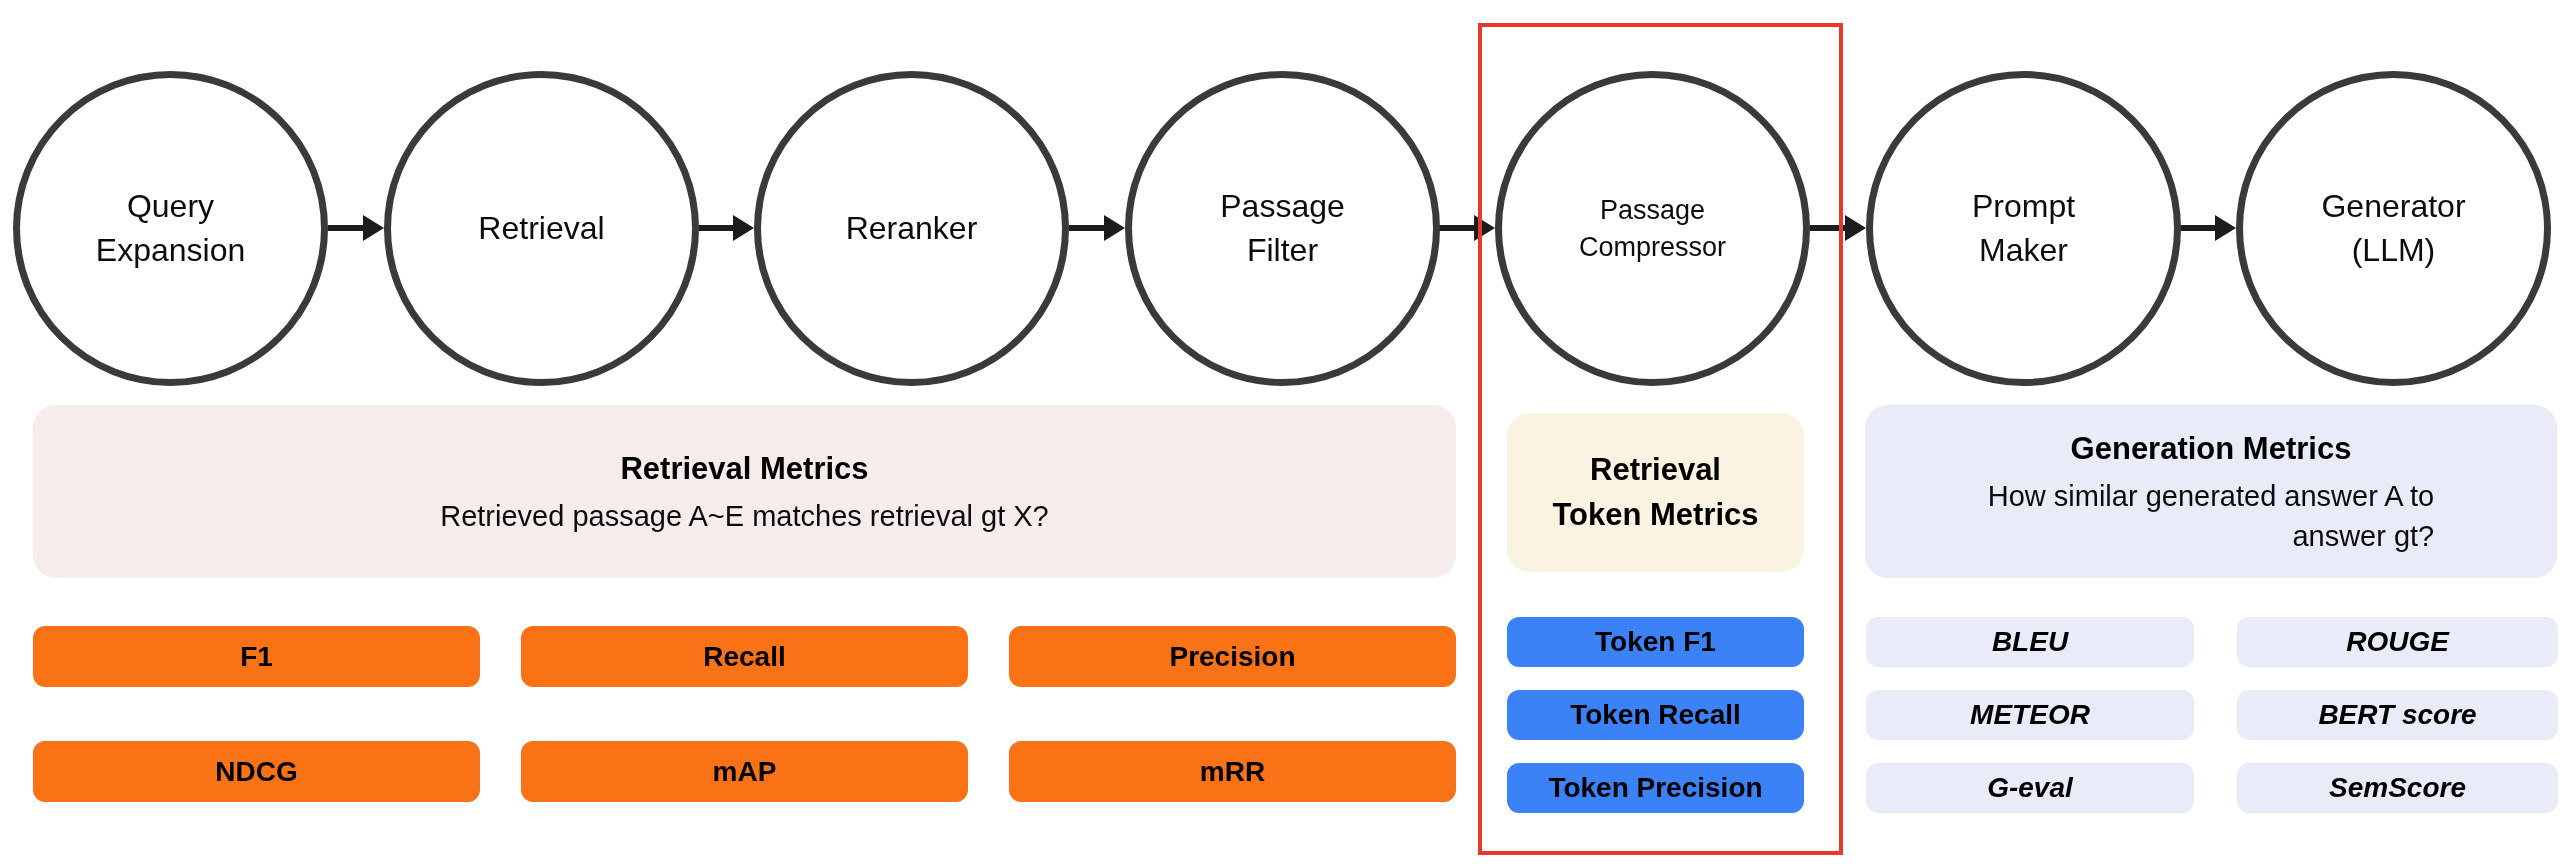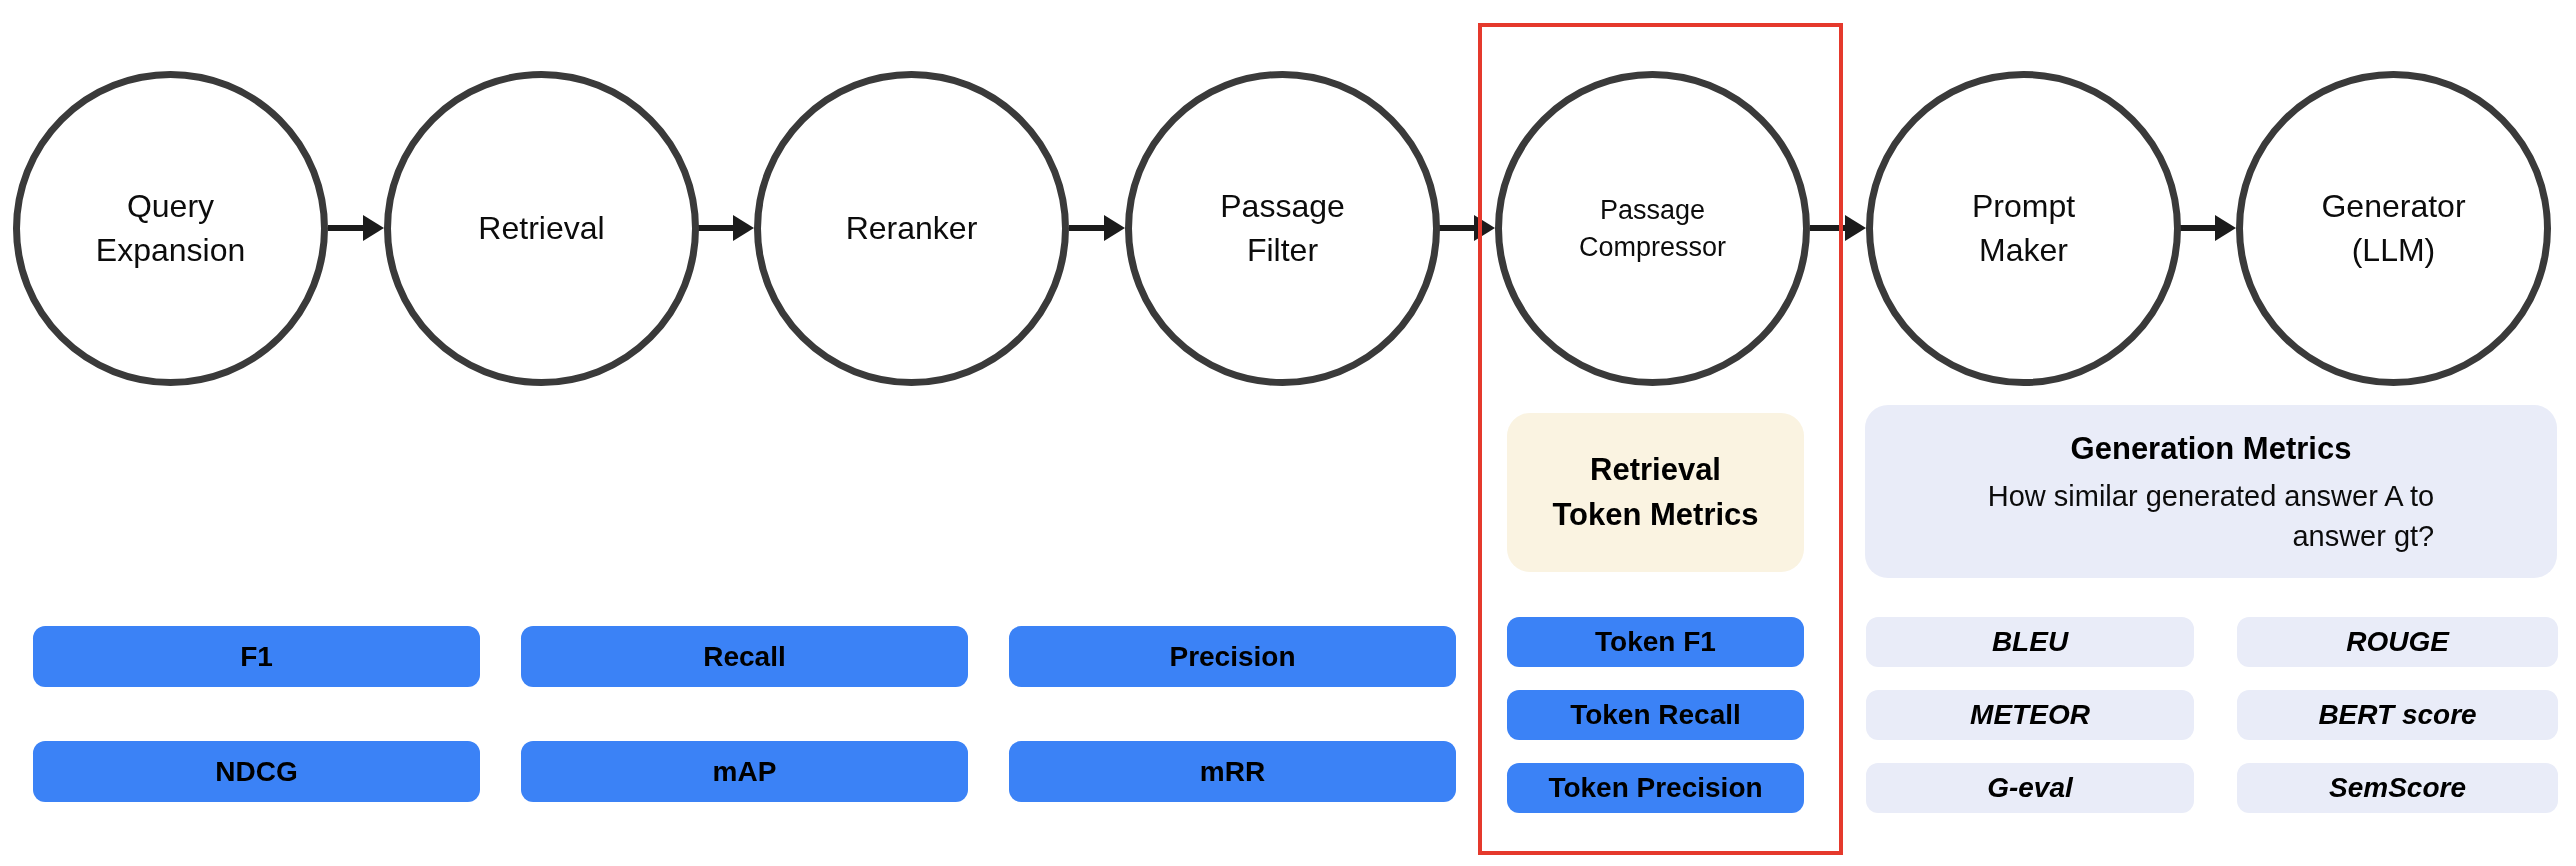--- a/index.html
+++ b/index.html
@@ -41,21 +41,21 @@
   .panel.lav   { background: #e9ecf8; text-align: right; }
   .panel-title { font-weight: bold; font-size: 31px; line-height: 1.45; white-space: pre-line; color: #000; }
   .panel-sub   { font-size: 29px; line-height: 1.35; white-space: pre-line; color: #0c0c0c; }
 
   
   .pill {
     position: absolute; border-radius: 12.2px;
     display: flex; align-items: center; justify-content: center;
     font-weight: bold; font-size: 28px; color: #000;
   }
-  .pill.pink  { background: #3b82f6; }
+  .pill.pink  { background: #f97316; }
   .pill.cream { background: #3b82f6; }
   .pill.lav   { background: #e9ecf8; font-style: italic; }
 
   
   .hl {
     position: absolute; left: 1478px; top: 23px; width: 365px; height: 832px;
     border: 4.4px solid #e5392c; background: transparent; z-index: 6;
   }
 </style>
 </head>
@@ -92,20 +92,24 @@
 
   <div class="arrow" style="left:328px;  width:35px"></div>
   <div class="arrow" style="left:698px;  width:35px"></div>
   <div class="arrow" style="left:1069px; width:35px"></div>
   <div class="arrow" style="left:1439px; width:35px"></div>
   <div class="arrow" style="left:1810px; width:35px"></div>
   <div class="arrow" style="left:2180px; width:35px"></div>
 
   <div class="hl"></div>
 
+  <div class="panel pink" style="left:33px; top:405px; width:1423px; height:173px">
+    <div class="panel-title">Retrieval Metrics</div>
+    <div class="panel-sub">Retrieved passage A~E matches retrieval gt X?</div>
+  </div>
 
   <div class="panel cream" style="left:1507px; top:413px; width:297px; height:159px">
     <div class="panel-title">Retrieval
 Token Metrics</div>
   </div>
 
   <div class="panel lav" style="left:1865px; top:405px; width:692px; height:173px">
     <div class="panel-title">Generation Metrics</div>
     <div class="panel-sub">How similar generated answer A to
 answer gt?</div>

